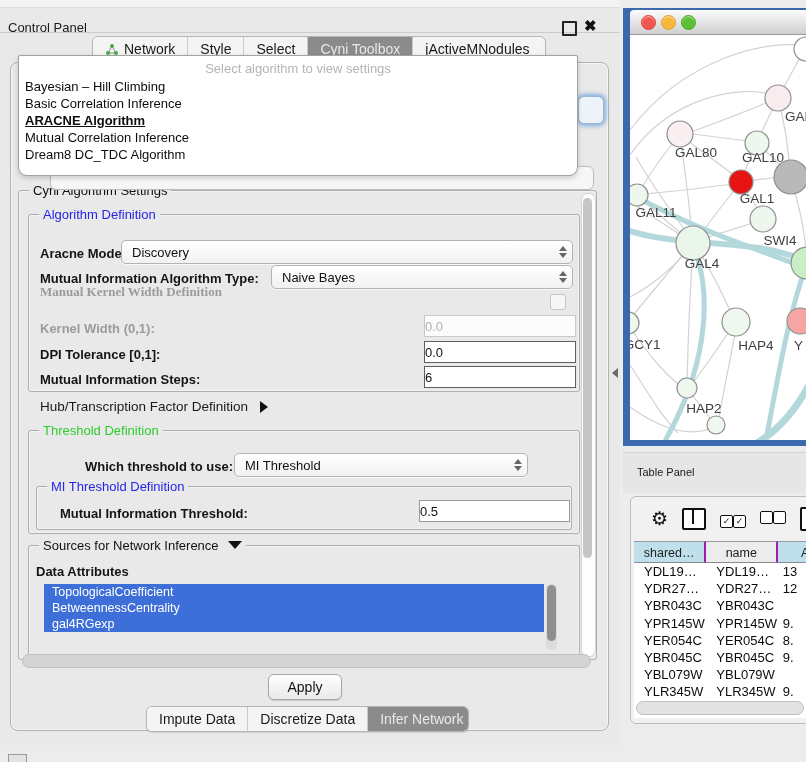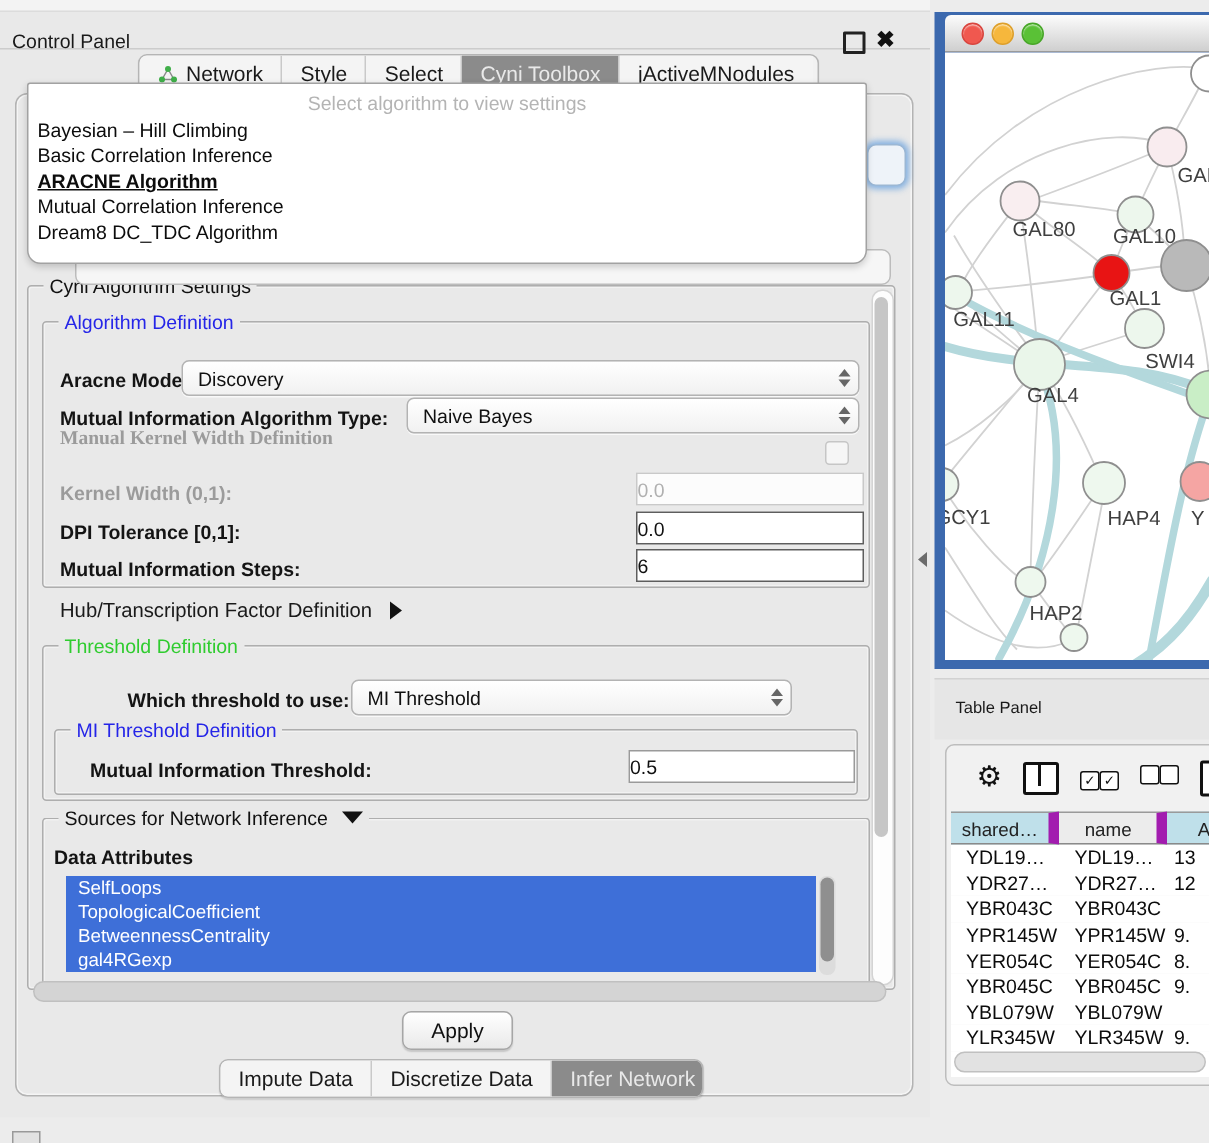--- a/index.html
+++ b/index.html
@@ -80,21 +80,21 @@
   .gear{font-size:19px;color:#111;line-height:20px;}
   .cols-icon{width:20px;height:18px;border:2px solid #111;border-radius:2px;position:relative;background:#fff;}
   .cols-icon::after{content:"";position:absolute;left:8px;top:0;width:2px;height:14px;background:#111;}
   .ck{width:11px;height:11px;border:1.5px solid #111;border-radius:2px;display:inline-block;font-size:9px;line-height:10px;text-align:center;color:#111;background:#fff;}
   .page-icon{width:16px;height:20px;border:2px solid #111;border-radius:2px;background:#fff;}
   .tbl{position:absolute;left:3px;top:44px;width:200px;}
   .tr{display:flex;height:17.2px;align-items:center;background:#fff;}
   .th{display:flex;height:22px;align-items:center;}
   .cell{box-sizing:border-box;font-size:13px;color:#0c0c0c;white-space:nowrap;overflow:hidden;}
   .hc{box-sizing:border-box;height:22px;line-height:22px;text-align:center;font-size:12.5px;color:#222;
-      border-right:7px solid #a21caf;border-bottom:1px solid #8a8a8a;border-top:1px solid #9a9a9a;}
+      border-right:2px solid #a21caf;border-bottom:1px solid #8a8a8a;border-top:1px solid #9a9a9a;}
   
   #bl-icon{left:8px;top:754px;width:17px;height:14px;border:1px solid #999;background:#e2e2e2;}
 </style>
 </head>
 <body>
 
 <div id="stage">
 
   <div class="abs" id="left-bg"></div>
   <div class="abs" id="top-strip"></div>
@@ -216,21 +216,20 @@
   </div>
 
   <div class="abs group" style="left:28px;top:545px;width:550px;height:113px;border-bottom:none;border-radius:3px 3px 0 0;">
     <span class="legend">
       <span>Sources for Network Inference</span>
       <span style="display:inline-block;margin-left:6px;width:0;height:0;border-left:7px solid transparent;border-right:7px solid transparent;border-top:8px solid #111;vertical-align:1px;"></span>
     </span>
   </div>
   <div class="abs lbl" style="left:36px;top:564px;">Data Attributes</div>
   <div class="abs" id="attr-list" style="left:44px;top:584px;width:500px;">
-      <div class="attr-row" style="background: rgb(62, 111, 216);">SelfLoops</div>
       <div class="attr-row" style="background: rgb(62, 111, 216);">TopologicalCoefficient</div>
       <div class="attr-row" style="background: rgb(62, 111, 216);">BetweennessCentrality</div>
       <div class="attr-row" style="background: rgb(62, 111, 216);">gal4RGexp</div>
     </div>
   <div class="abs" style="left:546px;top:584px;width:11px;height:66px;background:#dcdcdc;border-radius:5px;">
     <div style="position:absolute;left:1px;top:1px;width:9px;height:56px;background:#8f8f8f;border-radius:5px;"></div>
   </div>
 
   <div class="vtrack" style="left:581px;top:193px;height:462px;">
     <div class="vthumb" style="left:1px;top:4px;height:360px;"></div>

